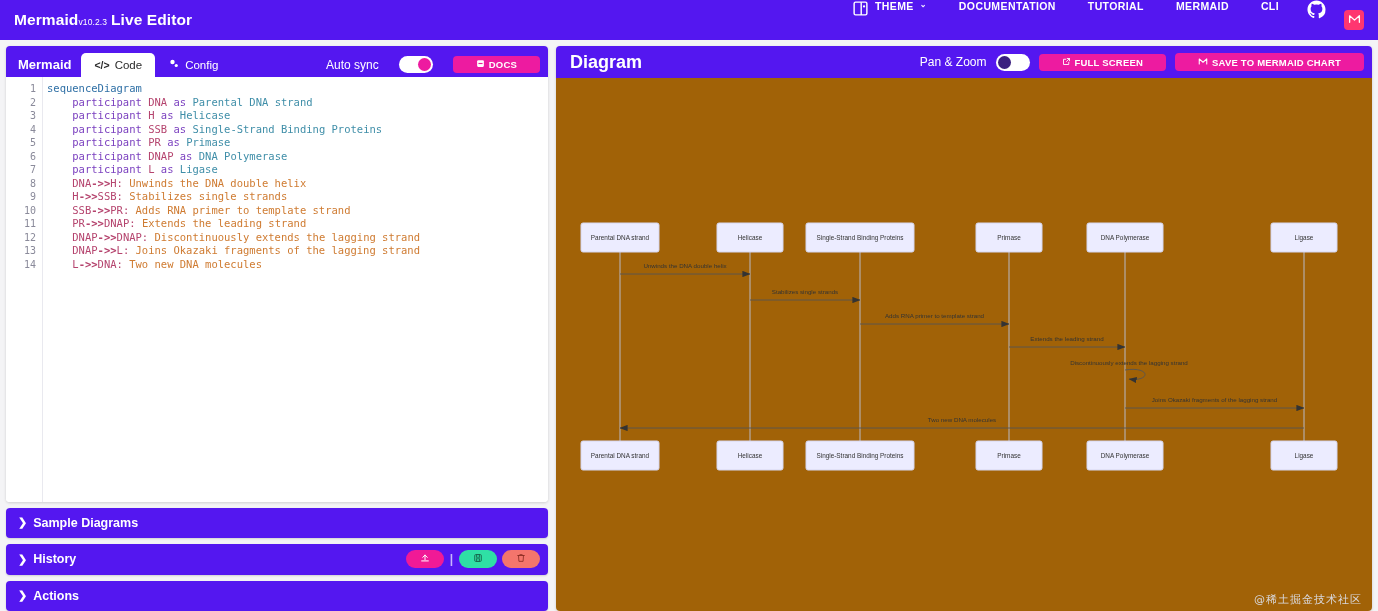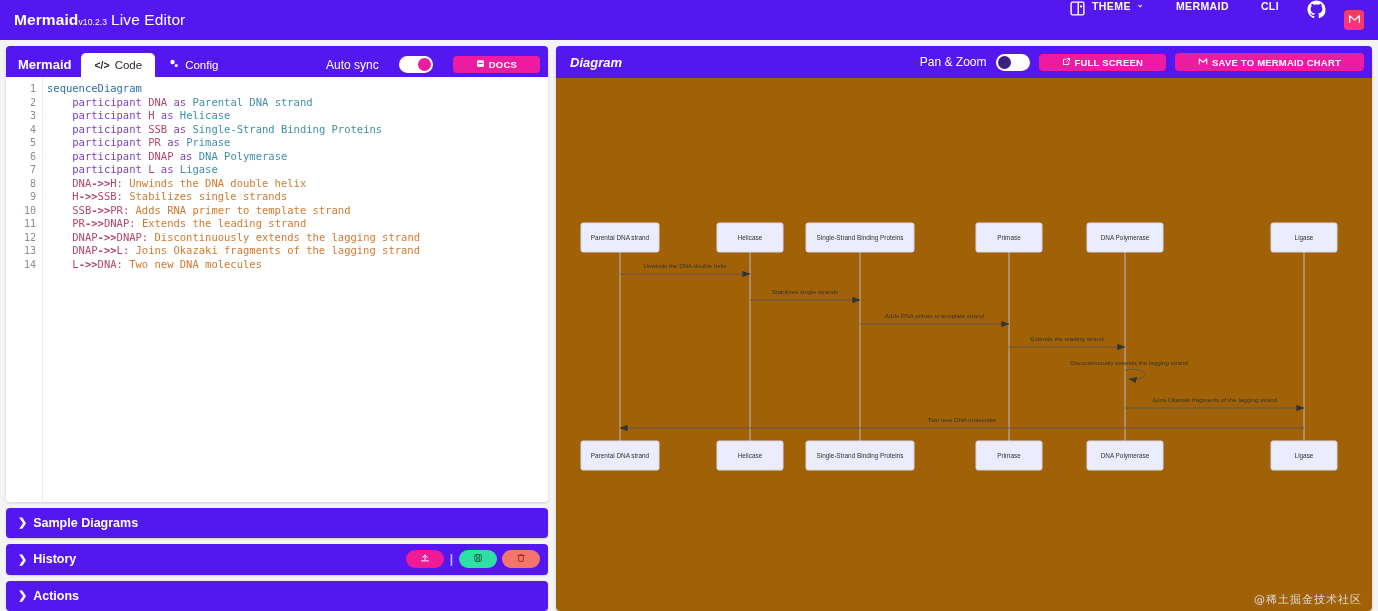--- a/index.html
+++ b/index.html
@@ -13,21 +13,21 @@
   
   .topnav {
     height: 40px; width: 1378px;
     background: #5417f0;
     display: flex; align-items: center;
     padding: 0 10px 0 14px;
     color: #fff;
   }
   .brand { display: flex; align-items: baseline; font-weight: bold; font-size: 15.5px; letter-spacing: .1px; }
   .brand .ver { font-size: 8.5px; font-weight: normal; margin: 0 4px 0 0; position: relative; top: 0px; }
-  .brand .le { font-weight: normal; font-size: 15.5px; }
+  .brand .le { font-weight: bold; font-size: 15.5px; }
   .nav-right { margin-left: auto; display: flex; align-items: center; gap: 0px; }
   .nav-item {
     font-size: 10.5px; font-weight: bold; letter-spacing: .4px;
     color: #fff; padding: 0 16px; height: 40px; display: flex;
     cursor: pointer; white-space: nowrap;
   }
   .nav-item.theme { gap: 6px; padding-left: 10px; }
   .chev { font-size: 8px; opacity: .95; }
   .gh { padding: 0 12px; }
   .gh svg { display: block; }
@@ -122,21 +122,21 @@
   
   .right-col {
     flex: 1; background: #fff; border-radius: 4px; overflow: hidden;
     box-shadow: 0 1px 3px rgba(0,0,0,.16);
     display: flex; flex-direction: column; margin-right: 2px;
   }
   .diagram-bar {
     height: 32px; background: #5417f0; display: flex; align-items: center;
     padding: 0 8px 0 14px; color: #fff;
   }
-  .diagram-title { font-weight: bold; font-size: 13px; font-style: italic; }
+  .diagram-title { font-weight: bold; font-size: 18px; }
   .diagram-bar .right { margin-left: auto; display: flex; align-items: center; gap: 9px; }
   .pz-label { font-size: 12px; }
   .diagram-canvas { flex: 1; background: #a16207; position: relative; overflow: hidden; }
   .watermark {
     position: absolute; right: 10px; bottom: 4px;
     font-size: 11px; color: #d9d9de; letter-spacing: 1px;
     font-family: "DejaVu Sans", sans-serif;
   }
   svg.seq { position: absolute; left: 0; top: 0; }
   .pbox { fill: #ececff; stroke: #d6d6ef; stroke-width: 1; }
@@ -159,20 +159,26 @@
     <div class="nav-item theme">
       <span>
         <svg width="17" height="17" viewBox="0 0 24 24" fill="none" stroke="#fff" stroke-width="2">
           <rect x="3" y="3" width="18" height="18" rx="2"></rect>
           <path d="M13 3 v18" stroke-width="2"></path>
           <circle cx="17" cy="9" r="1.6" fill="#fff" stroke="none"></circle>
         </svg>
       </span>
       <span>THEME</span>
       <span class="chev">⌄</span>
+    </div>
+    <div class="nav-item">
+      <span>DOCUMENTATION</span>
+    </div>
+    <div class="nav-item">
+      <span>TUTORIAL</span>
     </div>
     <div class="nav-item">
       <span>MERMAID</span>
     </div>
     <div class="nav-item">
       <span>CLI</span>
     </div>
     <div class="nav-item gh">
       <span>
         <svg width="19" height="19" viewBox="0 0 24 24" fill="#fff">

